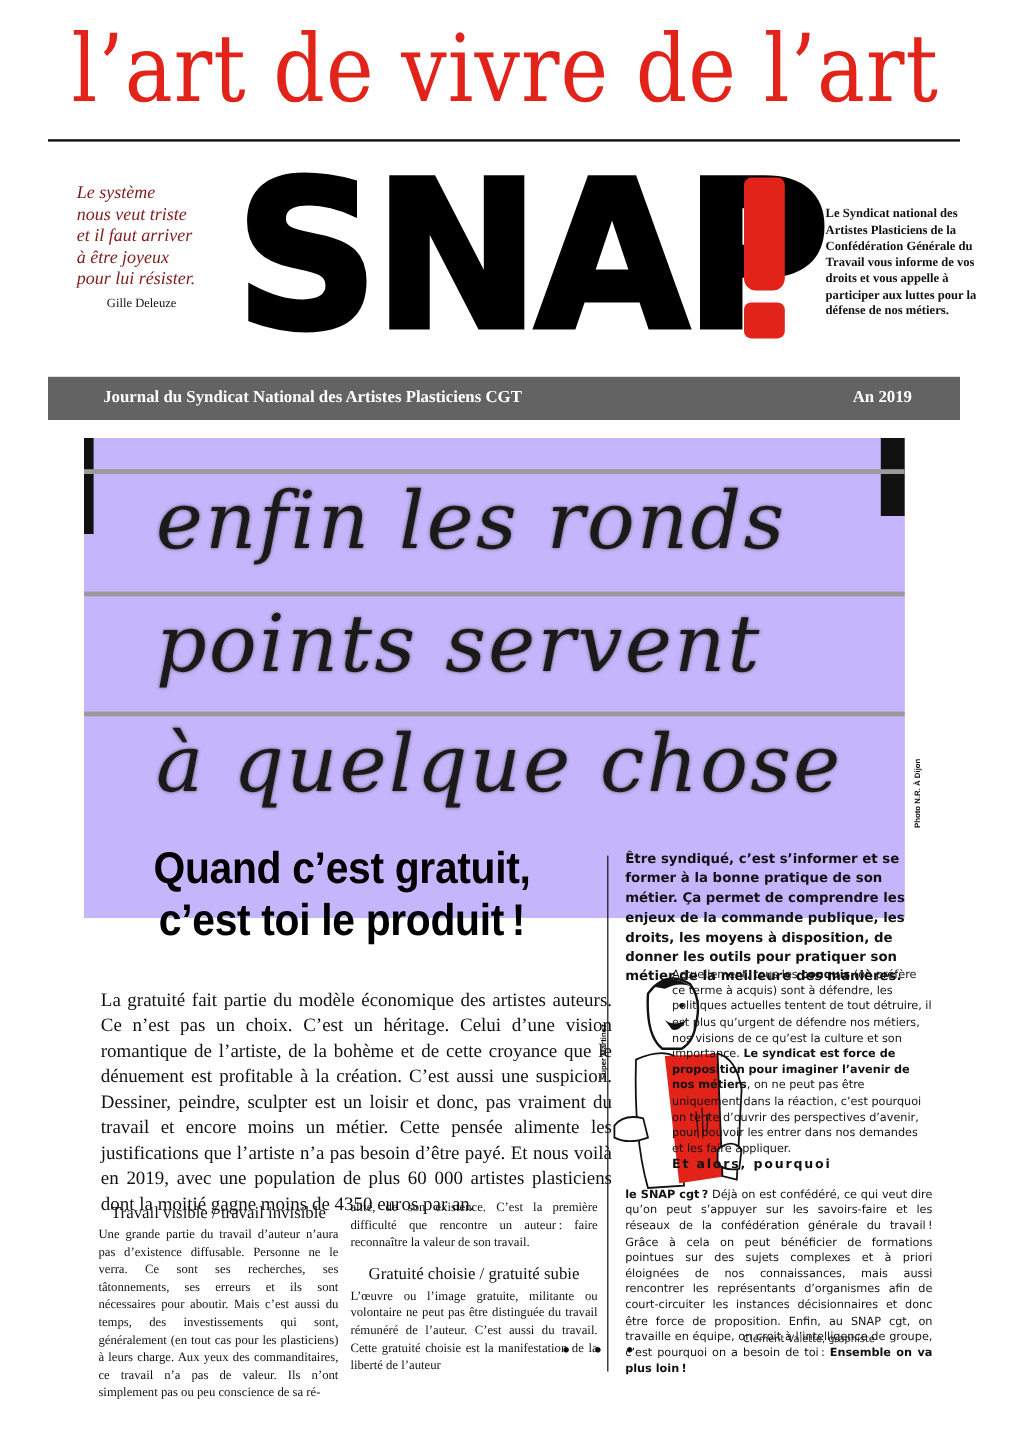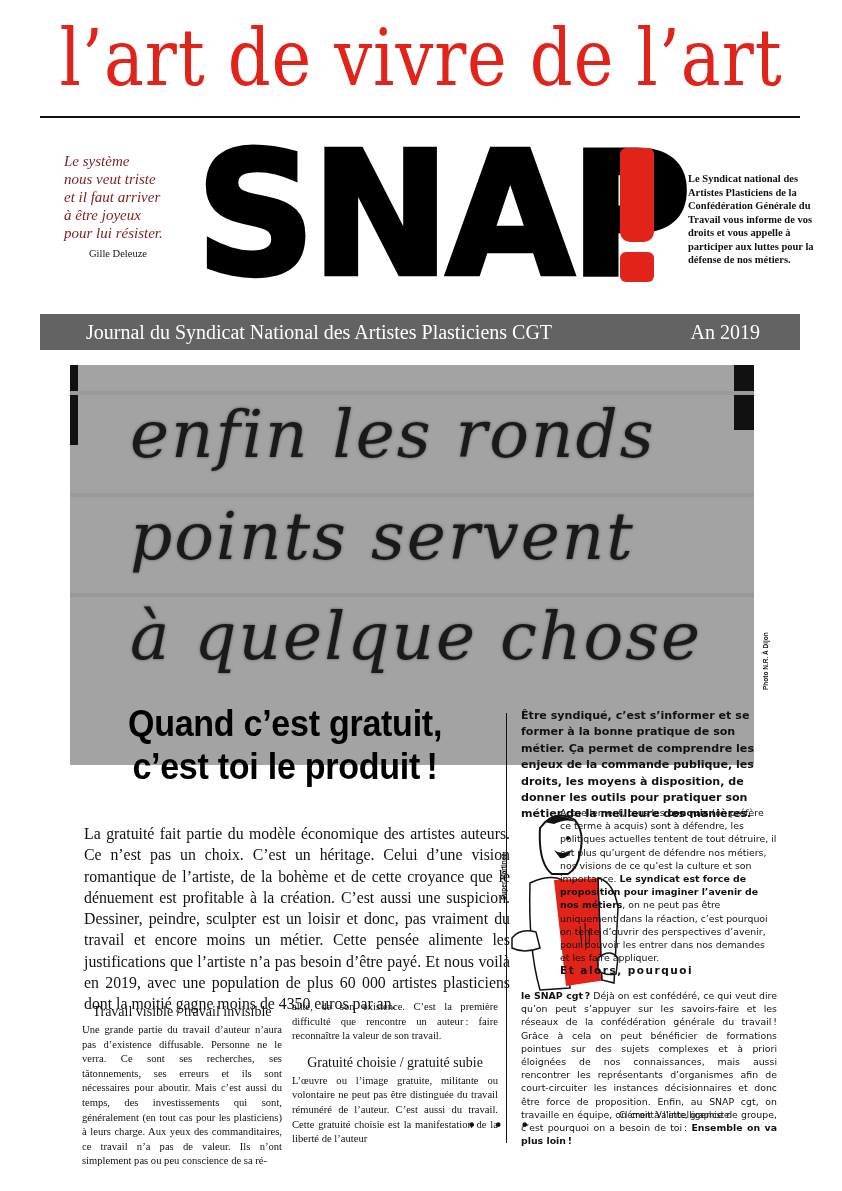--- a/index.html
+++ b/index.html
@@ -28,24 +28,24 @@
     }
     #logo-bang {
       left: 620px; top: 148px; width: 34px; height: 134px;
     }
     #logo-bang .bar { position: absolute; left: 0; top: 0; width: 34px; height: 94px; background: #e2231a; border-radius: 6px 6px 10px 10px; }
     #logo-bang .dot { position: absolute; left: 0; top: 104px; width: 34px; height: 30px; background: #e2231a; border-radius: 6px; }
     #tagline { left: 688px; top: 172px; width: 130px; font-size: 10.5px; line-height: 13.5px; font-weight: bold; color: #111; }
     #banner {
       left: 40px; top: 314px; width: 760px; height: 36px; background: #636363;
       display: flex; justify-content: space-between; align-items: center; box-sizing: border-box; padding: 0 40px 0 46px;
-      color: #fff; font-weight: normal; font-size: 20px;
+      color: #fff; font-weight: bold; font-size: 14px;
     }
     #photo {
-      left: 70px; top: 365px; width: 684px; height: 400px; background: #a3a3a3; overflow: hidden;
+      left: 70px; top: 365px; width: 684px; height: 400px; background: #c4b5fd; overflow: hidden;
     }
     #photo .band { position: absolute; left: 0; width: 684px; height: 4px; background: #9a9a9a; }
     #photo .graffiti {
       position: absolute; left: 60px; font-family: "DejaVu Serif", serif; font-style: italic;
       font-size: 66px; color: #1a1a1a; letter-spacing: 2px; line-height: 80px;
       text-shadow: 0 0 3px #555;
     }
     #photo .edge-left { position: absolute; left: 0; top: 0; width: 8px; height: 80px; background: #111; }
     #photo .edge-right { position: absolute; right: 0; top: 0; width: 20px; height: 65px; background: #111; }
     #photo-credit {

